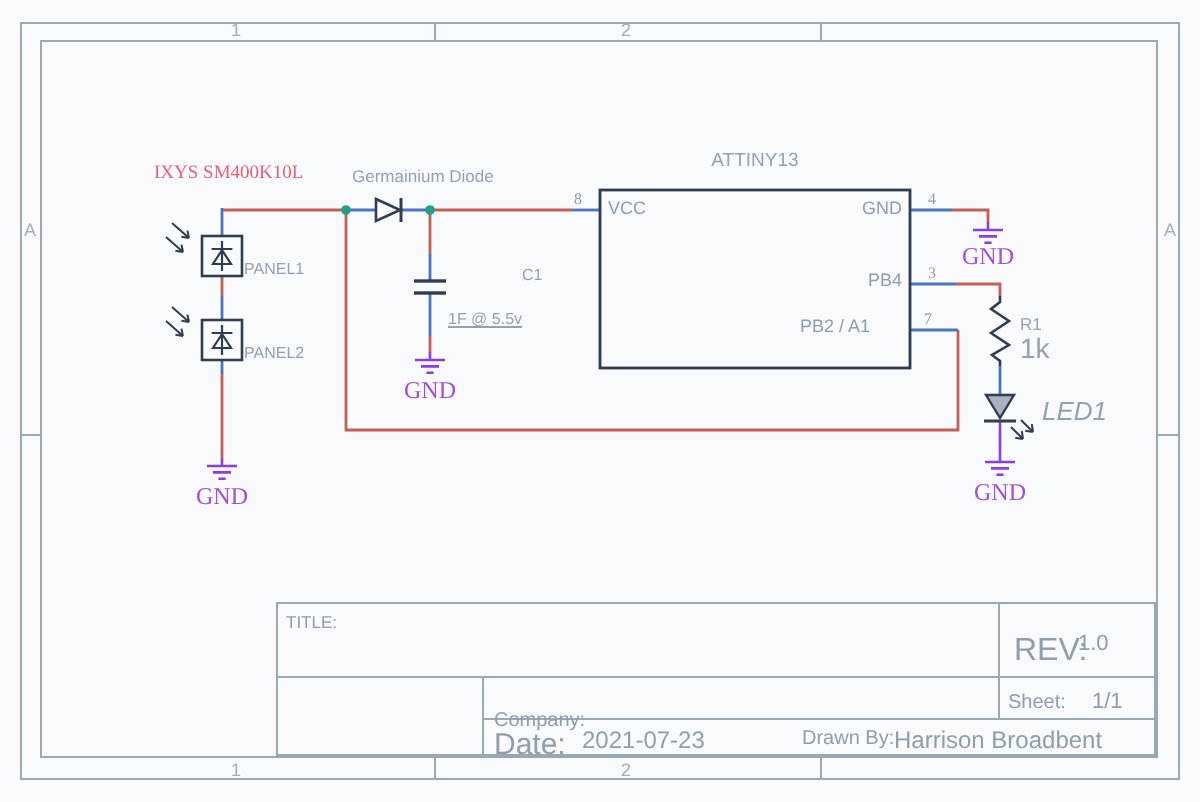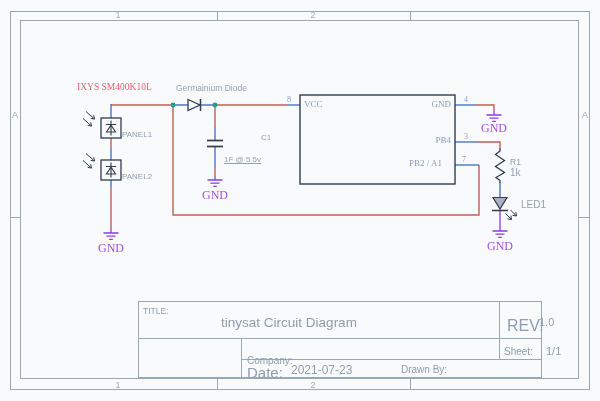--- a/index.html
+++ b/index.html
@@ -4,26 +4,26 @@
 <style>
   html,body{margin:0;padding:0;background:#f9fafb;}
   .canvas{position:relative;width:600px;height:401px;background:#f9fafb;overflow:hidden;
           font-family:"Liberation Sans",sans-serif;}
   .frame{position:absolute;border:1px solid #9aa8b4;box-sizing:border-box;}
   .tick{position:absolute;background:#9aa8b4;}
   .marker{position:absolute;font-size:9px;color:#a3aeba;text-align:center;line-height:10px;}
   .lbl{position:absolute;color:#94a1b5;white-space:nowrap;line-height:1.1;}
   .serif{font-family:"Liberation Serif","DejaVu Serif",serif;}
   .pink{color:#ed5f72;}
-  .pin{font-family:Liberation Serif, serif;color:#8e9cb4;font-size:9px;}
+  .pin{font-family:Liberation Sans, sans-serif;color:#8e9cb4;font-size:9px;}
   .pinnum{font-family:"Liberation Serif","DejaVu Serif",serif;color:#8e9cb4;font-size:8px;}
   .gnd{font-family:"Liberation Serif","DejaVu Serif",serif;color:#a44ee0;font-size:12px;
        width:44px;text-align:center;}
   svg.sch{position:absolute;left:0;top:0;}
-  .tb{position:absolute;left:138px;top:301px;width:404px;height:77px;
+  .tb{position:absolute;left:138px;top:301px;width:440px;height:77px;
       border:1px solid #9aa8b4;box-sizing:border-box;}
   .tb .line{position:absolute;background:#9aa8b4;}
   .tb .t{position:absolute;color:#8f9dae;white-space:nowrap;}
 </style>
 </head>
 <body>
 
 <div class="canvas">
 
   <div class="frame" style="left:10px;top:11px;width:580px;height:379px;"></div>
@@ -120,56 +120,57 @@
   <div class="lbl serif pink" style="left:77px;top:82px;font-size:9.5px;">IXYS SM400K10L</div>
 
   <div class="lbl" style="left:122px;top:131px;font-size:8px;">PANEL1</div>
   <div class="lbl" style="left:122px;top:173px;font-size:8px;">PANEL2</div>
 
   <div class="lbl" style="left:176px;top:84px;font-size:8.5px;">Germainium Diode</div>
 
   <div class="lbl" style="left:224px;top:134px;font-size:8px;margin-left:37px;">C1</div>
   <div class="lbl" style="left:224px;top:156px;font-size:8px;text-decoration:underline;">1F @ 5.5v</div>
 
+  <div class="lbl" style="left:300px;top:76px;width:155px;text-align:center;font-size:9.5px;">ATTINY13</div>
 
   <div class="lbl pin" style="left:304px;top:100px;">VCC</div>
   <div class="lbl pin" style="left:413px;top:100px;width:38px;text-align:right;">GND</div>
   <div class="lbl pin" style="left:413px;top:136px;width:38px;text-align:right;">PB4</div>
-  <div class="lbl pin" style="left:400px;top:159px;width:51px;text-align:center;">PB2 / A1</div>
+  <div class="lbl pin" style="left:400px;top:159px;width:51px;text-align:left;">PB2 / A1</div>
 
   <div class="lbl pinnum" style="left:287px;top:96px;">8</div>
   <div class="lbl pinnum" style="left:464px;top:96px;">4</div>
   <div class="lbl pinnum" style="left:464px;top:133px;">3</div>
   <div class="lbl pinnum" style="left:462px;top:156px;">7</div>
 
   <div class="lbl" style="left:510px;top:158px;font-size:8.5px;">R1</div>
-  <div class="lbl" style="left:510px;top:167px;font-size:10px;">1k</div>
+  <div class="lbl" style="left:510px;top:167px;font-size:14px;">1k</div>
 
-  <div class="lbl" style="left:521px;top:199px;font-size:10px;">LED1</div>
+  <div class="lbl" style="left:521px;top:199px;font-size:13px;font-style:italic;">LED1</div>
 
   <div class="lbl gnd" style="left:89px;top:242px;">GND</div>
   <div class="lbl gnd" style="left:193px;top:189px;">GND</div>
   <div class="lbl gnd" style="left:472px;top:122px;">GND</div>
   <div class="lbl gnd" style="left:478px;top:240px;">GND</div>
 
   <div class="tb">
     <div class="line" style="left:0;right:0;top:36px;height:1px;"></div>
     <div class="line" style="left:102px;right:0;top:57px;height:1px;"></div>
     <div class="line" style="left:360px;top:0;width:1px;height:57px;"></div>
     <div class="line" style="left:102px;top:36px;width:1px;height:39px;"></div>
 
     <div class="t" style="left:4px;top:4px;font-size:8.5px;">TITLE:</div>
-    <div class="t" style="left:0;top:13px;width:300px;text-align:center;font-size:13.5px;">tinysat Circuit Diagram</div>
 
     <div class="t" style="left:368px;top:15px;font-size:16px;">REV:</div>
     <div class="t" style="left:400px;top:14px;font-size:11px;">1.0</div>
 
     <div class="t" style="left:108px;top:41px;font-size:10px;margin-top:12px;">Company:</div>
 
     <div class="t" style="left:365px;top:44px;font-size:10px;">Sheet:</div>
     <div class="t" style="left:407px;top:43px;font-size:11px;">1/1</div>
 
     <div class="t" style="left:108px;top:62px;font-size:15px;">Date:</div>
     <div class="t" style="left:152px;top:61px;font-size:12px;">2021-07-23</div>
     <div class="t" style="left:246px;top:62px;font-size:10px;margin-left:16px;">Drawn By:</div>
+    <div class="t" style="left:308px;top:61px;font-size:12px;">Harrison Broadbent</div>
   </div>
 
 </div>
 
 </body></html>

